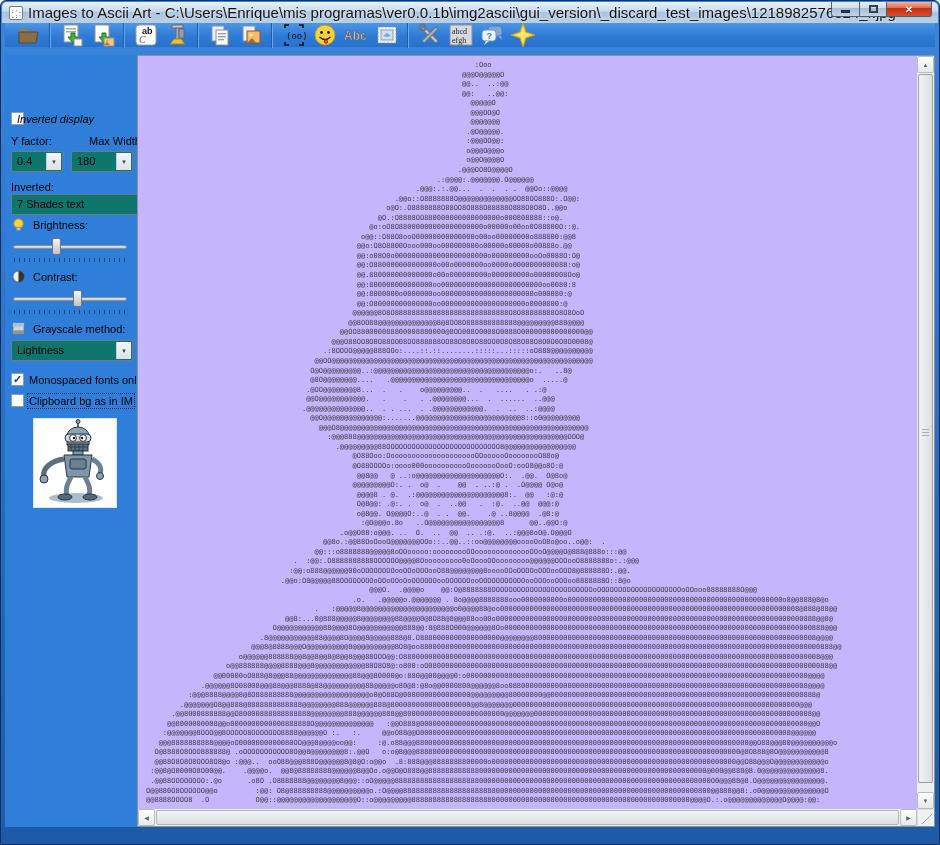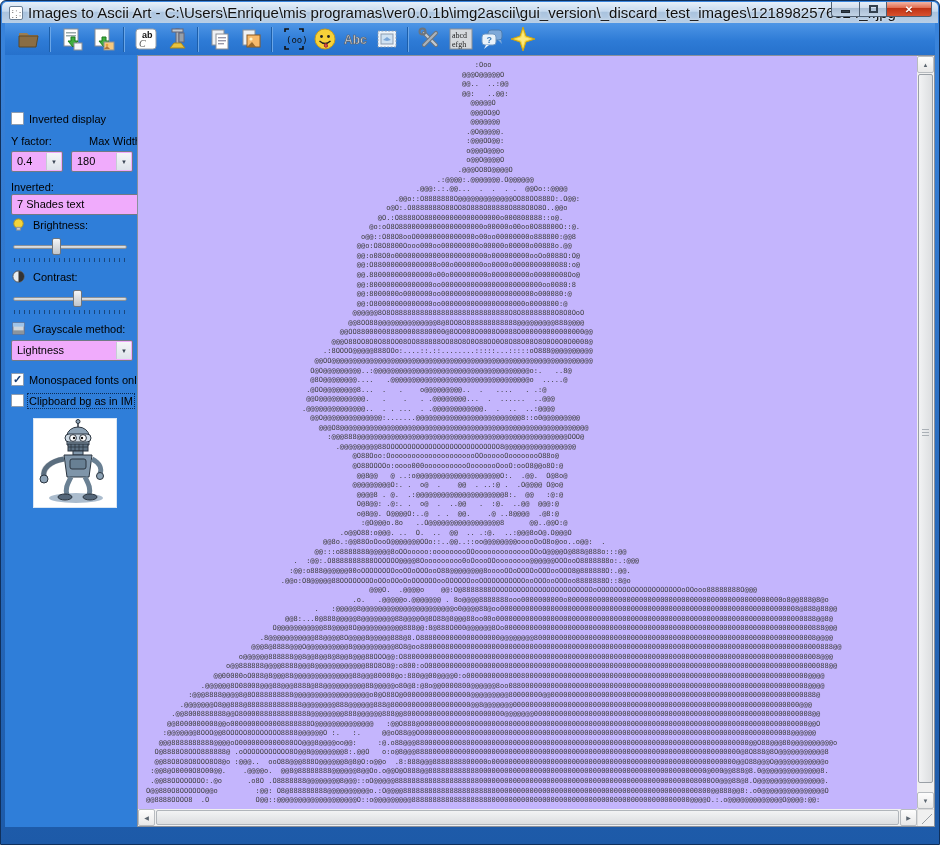--- a/index.html
+++ b/index.html
@@ -18,34 +18,34 @@
     font-size:9px; color:#2d3a49; background:linear-gradient(#e7eef7,#cfdced 45%,#a9bdd4 46%,#c2d4e7); }
   .win-btn.min { width:29px; border-radius:0 0 0 3px; }
   .win-btn.max { width:27px; border-left:none; }
   .win-btn.close { width:45px; border-left:none; border-radius:0 0 3px 0;
     background:linear-gradient(#f2b5a5,#e06648 45%,#c03214 46%,#d8512f); color:#fff; font-weight:bold; font-size:10px;
     text-shadow:0 1px 1px #7c1a05; }
   .glyph-min { width:9px; height:3px; background:#33404e; border:1px solid #1f2831; margin-top:5px; }
   .glyph-max { width:9px; height:8px; border:2px solid #33404e; }
 
   
-  .toolbar { position:absolute; top:22px; left:4px; right:4px; height:32px;
+  .toolbar { position:absolute; top:22px; left:4px; right:4px; height:24px;
     background:linear-gradient(#4e96e6,#2e7bd6 55%,#2671cc); display:flex; align-items:center; padding-left:8px; }
   .tbtn { width:27px; height:27px; margin:0 2px; display:flex; align-items:center; justify-content:center; }
   .tsep { width:2px; height:25px; margin:0 5px; background:linear-gradient(90deg,#1d5ea8 50%,#6aa6e8 50%); }
   .tbtn svg { display:block; }
 
   
   .main { position:absolute; top:54px; left:4px; right:4px; bottom:17px; }
   .sidebar { position:absolute; left:0; top:0; width:132px; height:100%;
     background:#2f7ed9; color:#000; font-size:11px; }
   .side-label { position:absolute; white-space:nowrap; }
   .chk { position:absolute; width:13px; height:13px; background:#fff; border:1px solid #8e9db0; border-radius:1px;
     font-size:11px; line-height:11px; text-align:center; color:#1b3f74; font-weight:bold; }
-  .combo { position:absolute; height:21px; background:#f0abfc; border:1px solid #707a85; border-radius:2px; }
+  .combo { position:absolute; height:21px; background:#0f766e; border:1px solid #707a85; border-radius:2px; }
   .combo .val { position:absolute; left:5px; top:3px; font-size:11px; color:#000; white-space:nowrap; }
   .combo .arrow { position:absolute; right:1px; top:1px; bottom:1px; width:15px;
     background:linear-gradient(#f4f6f8,#dde3ea); border-left:1px solid #c6ccd4; display:flex; align-items:center; justify-content:center;
     font-size:6px; color:#3a4654; }
   .slider { position:absolute; width:114px; height:20px; }
   .slider .track { position:absolute; top:8px; left:0; right:0; height:4px;
     background:linear-gradient(#dfe3e6,#c9cdd1); border:1px solid #8b9097; border-radius:2px; }
   .slider .thumb { position:absolute; top:1px; width:9px; height:17px; margin-left:-4px;
     background:linear-gradient(#f5f6f7,#d4d8dc 60%,#c0c5ca); border:1px solid #6e757d; border-radius:2px; }
   .ticks { position:absolute; width:112px; height:4px;
@@ -220,21 +220,21 @@
         <polygon points="13,1 16,10 25,13 16,16 13,25 10,16 1,13 10,10" fill="#f3d43a" stroke="#caa216"></polygon>
         <polygon points="13,5 14.8,11.2 21,13 14.8,14.8 13,21 11.2,14.8 5,13 11.2,11.2" fill="#fbe97f"></polygon>
       </svg>
     </div>
   </div>
 
   <div class="main">
 
     <div class="sidebar">
       <div class="chk" style="left:6px; top:57px;"></div>
-      <div class="side-label" style="left:24px; top:58px;">Inverted display</div>
+      <div class="side-label" style="left:12px; top:58px;font-style:italic;">Inverted display</div>
 
       <div class="side-label" style="left:6px; top:80px;">Y factor:</div>
       <div class="side-label" style="left:60px; top:80px;margin-left:24px;">Max Width (x)</div>
 
       <div class="combo" style="left:6px; top:96px; width:52px;">
         <span class="val">0.4</span>
         <span class="arrow">
             <span>▼</span>
           </span>
       </div>

